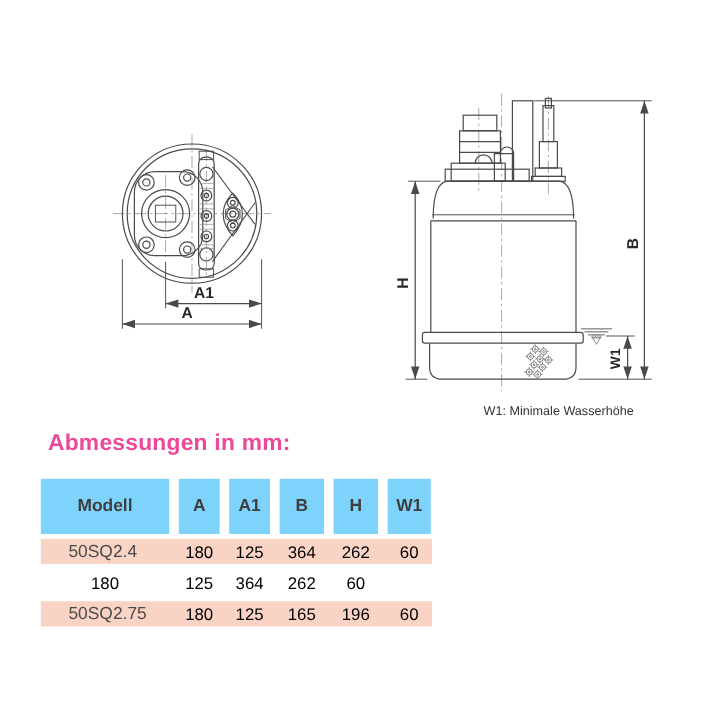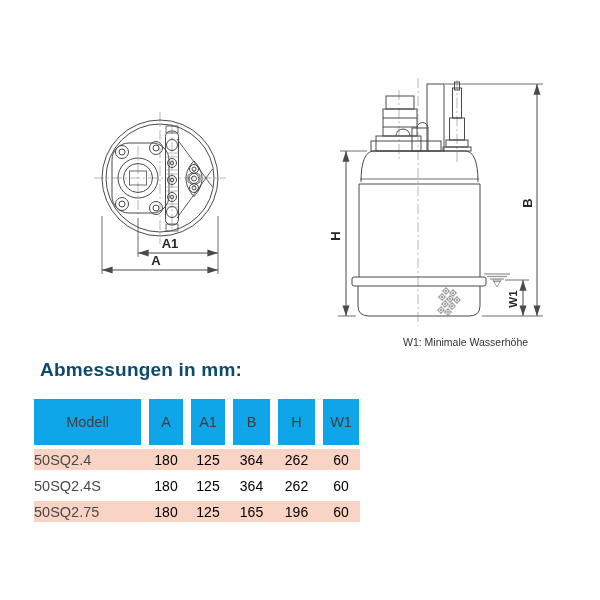--- a/index.html
+++ b/index.html
@@ -5,39 +5,39 @@
   html,body{margin:0;padding:0;}
   body{
     width:600px;height:600px;background:#ffffff;position:relative;overflow:hidden;
     font-family:"Liberation Sans", sans-serif;
   }
   .stage{position:absolute;left:0;top:0;width:600px;height:600px;}
   svg text{font-family:"Liberation Sans", sans-serif;}
   .dim-label{font-size:13px;font-weight:bold;fill:#262626;}
   .note-text{font-size:10.5px;fill:#333333;}
   .section-title{
-    position:absolute;left:40px;top:359px;font-size:19px;font-weight:bold;color:#0c4a6e;
+    position:absolute;left:40px;top:359px;font-size:19px;font-weight:bold;color:#ec4899;
     letter-spacing:0.2px;
     text-align:center;
   }
   .dim-table{position:absolute;left:34px;top:399px;width:326px;}
   .thead,.trow{
     display:grid;
     grid-template-columns:107px 34px 34px 37px 37px 36px;
     column-gap:8px;
   }
   .thead{height:46px;margin-bottom:4px;}
   .th{
-    background:#0ea5e9;display:flex;align-items:center;justify-content:center;
-    font-size:14.5px;font-weight:normal;color:#3e3e3e;
+    background:#7dd3fc;display:flex;align-items:center;justify-content:center;
+    font-size:14.5px;font-weight:bold;color:#3e3e3e;
   }
   .trow{height:21px;margin-bottom:5px;align-items:center;}
   .trow.highlight{background:#f9d3c4;}
   .td{font-size:14px;color:#000000;text-align:center;}
-  .td-model{text-align:left;font-size:14.5px;color:#4a4a4a;}
+  .td-model{text-align:left;font-size:14.5px;color:#4a4a4a;margin-left:23px;}
 </style>
 </head>
 <body>
 
 <div class="stage">
 
   <svg width="600" height="360" viewBox="0 0 600 360">
     <defs>
       <marker id="arr" viewBox="0 0 10 8" refX="10" refY="4" markerWidth="11" markerHeight="8.5" orient="auto-start-reverse">
         <path d="M10,4 L0,0.7 L0,7.3 Z" fill="#4a4a4a"></path>
@@ -226,21 +226,20 @@
     <div class="trow highlight">
       <div class="td td-model">50SQ2.4</div>
       <div class="td">180</div>
       <div class="td">125</div>
       <div class="td">364</div>
       <div class="td">262</div>
       <div class="td">60</div>
     </div>
 
     <div class="trow">
-      <div class="td td-model">50SQ2.4S</div>
       <div class="td">180</div>
       <div class="td">125</div>
       <div class="td">364</div>
       <div class="td">262</div>
       <div class="td">60</div>
     </div>
 
     <div class="trow highlight">
       <div class="td td-model">50SQ2.75</div>
       <div class="td">180</div>

